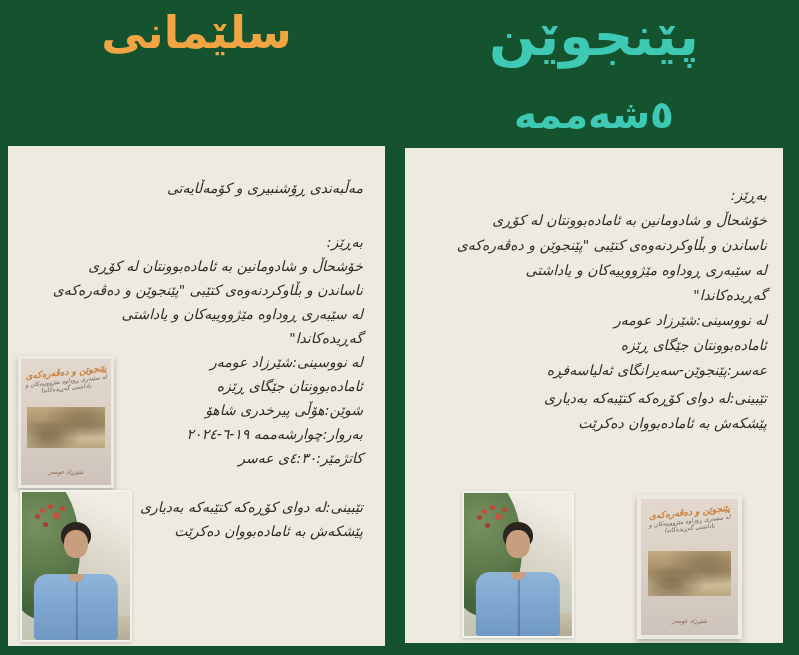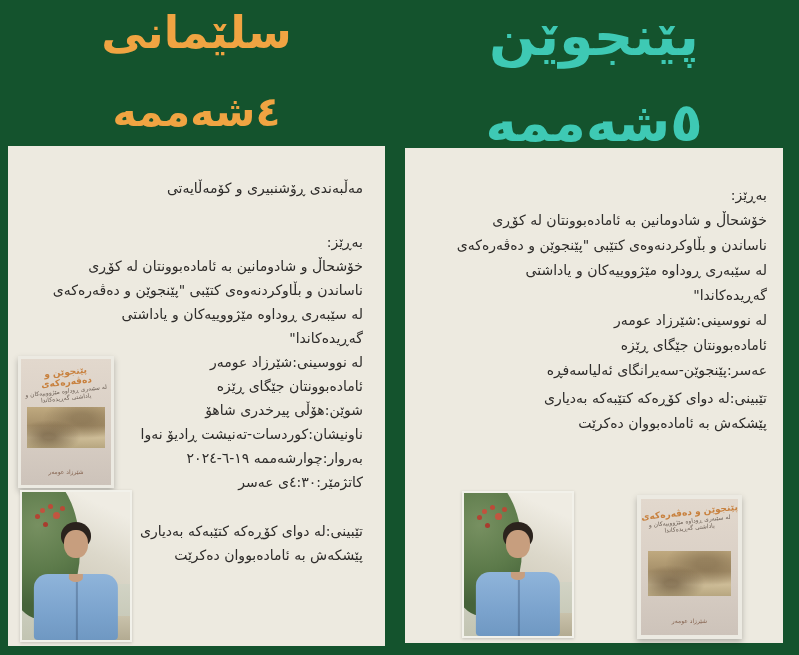--- a/index.html
+++ b/index.html
@@ -12,24 +12,24 @@
   .stage{position:relative;width:799px;height:655px;background:#14532d;}
 
   
   .title{position:absolute;text-align:center;font-weight:bold;direction:rtl;
          letter-spacing:1px;line-height:1.1;}
   .title-left{left:8px;width:377px;color:#f0a442;}
   .title-right{left:405px;width:378px;color:#3ec9b4;}
   .title-city-left{top:8px;font-size:45px;}
   .title-day-left{top:90px;font-size:41px;}
   .title-city-right{top:6px;font-size:55px;}
-  .title-day-right{top:94px;font-size:53px;}
+  .title-day-right{top:94px;font-size:39px;}
 
   
-  .card{position:absolute;background:#edeae0;}
+  .card{position:absolute;background:#edeae0;font-style:italic;}
   .card-left{left:8px;top:146px;width:377px;height:500px;}
   .card-right{left:405px;top:148px;width:378px;height:495px;}
 
   .card-text{direction:rtl;text-align:right;color:#2e2c2a;font-size:14px;}
   .card-left .card-text{padding:29px 22px 0 0;}
   .card-right .card-text{padding:35px 16px 0 0;}
   .card-text p{margin:0;white-space:nowrap;}
   .card-left .card-text p{line-height:24px;}
   .card-left .card-text p.org{line-height:26px;}
   .card-right .card-text p{line-height:25px;}
@@ -87,36 +87,34 @@
   .ph-shirt::before{content:'';position:absolute;left:50%;transform:translateX(-50%);
     top:0;width:14px;height:8px;background:#c79e7e;
     border-radius:0 0 50% 50%;}
 </style>
 </head>
 <body>
 
 <div class="stage">
 
   <div class="title title-left title-city-left">سلێمانی</div>
-  <div class="title title-left title-day-left">٤شەممە</div>
   <div class="title title-right title-city-right">پێنجوێن</div>
   <div class="title title-right title-day-right">٥شەممە</div>
 
   <section class="card card-left">
     <div class="card-text">
       <p class="org">مەڵبەندی ڕۆشنبیری و کۆمەڵایەتی</p>
       <p class="gap-greeting">بەڕێز:</p>
       <p>خۆشحاڵ و شادومانین به ئامادەبوونتان له کۆڕی</p>
       <p>ناساندن و بڵاوکردنەوەی کتێبی "پێنجوێن و دەڤەرەکەی</p>
       <p>له سێبەری ڕوداوه مێژووییەکان و یاداشتی</p>
       <p>گەڕیدەکاندا"</p>
       <p>له نووسینی:شێرزاد عومەر</p>
       <p>ئامادەبوونتان جێگای ڕێزه</p>
       <p>شوێن:هۆڵی پیرخدری شاهۆ</p>
-      <p>ناونیشان:کوردسات-تەنیشت ڕادیۆ نەوا</p>
       <p>بەروار:چوارشەممه ١٩-٦-٢٠٢٤</p>
       <p>کاتژمێر:٤:٣٠ی عەسر</p>
       <p class="gap-note-left">تێبینی:له دوای کۆڕەکه کتێبەکه بەدیاری</p>
       <p>پێشکەش به ئامادەبووان دەکرێت</p>
     </div>
 
     <div class="cover cover-left">
       <div class="cover-title">پێنجوێن و دەڤەرەکەی</div>
       <div class="cover-subtitle">له سێبەری ڕوداوه مێژووییەکان و</div>
       <div class="cover-subtitle">یاداشتی گەڕیدەکاندا</div>

